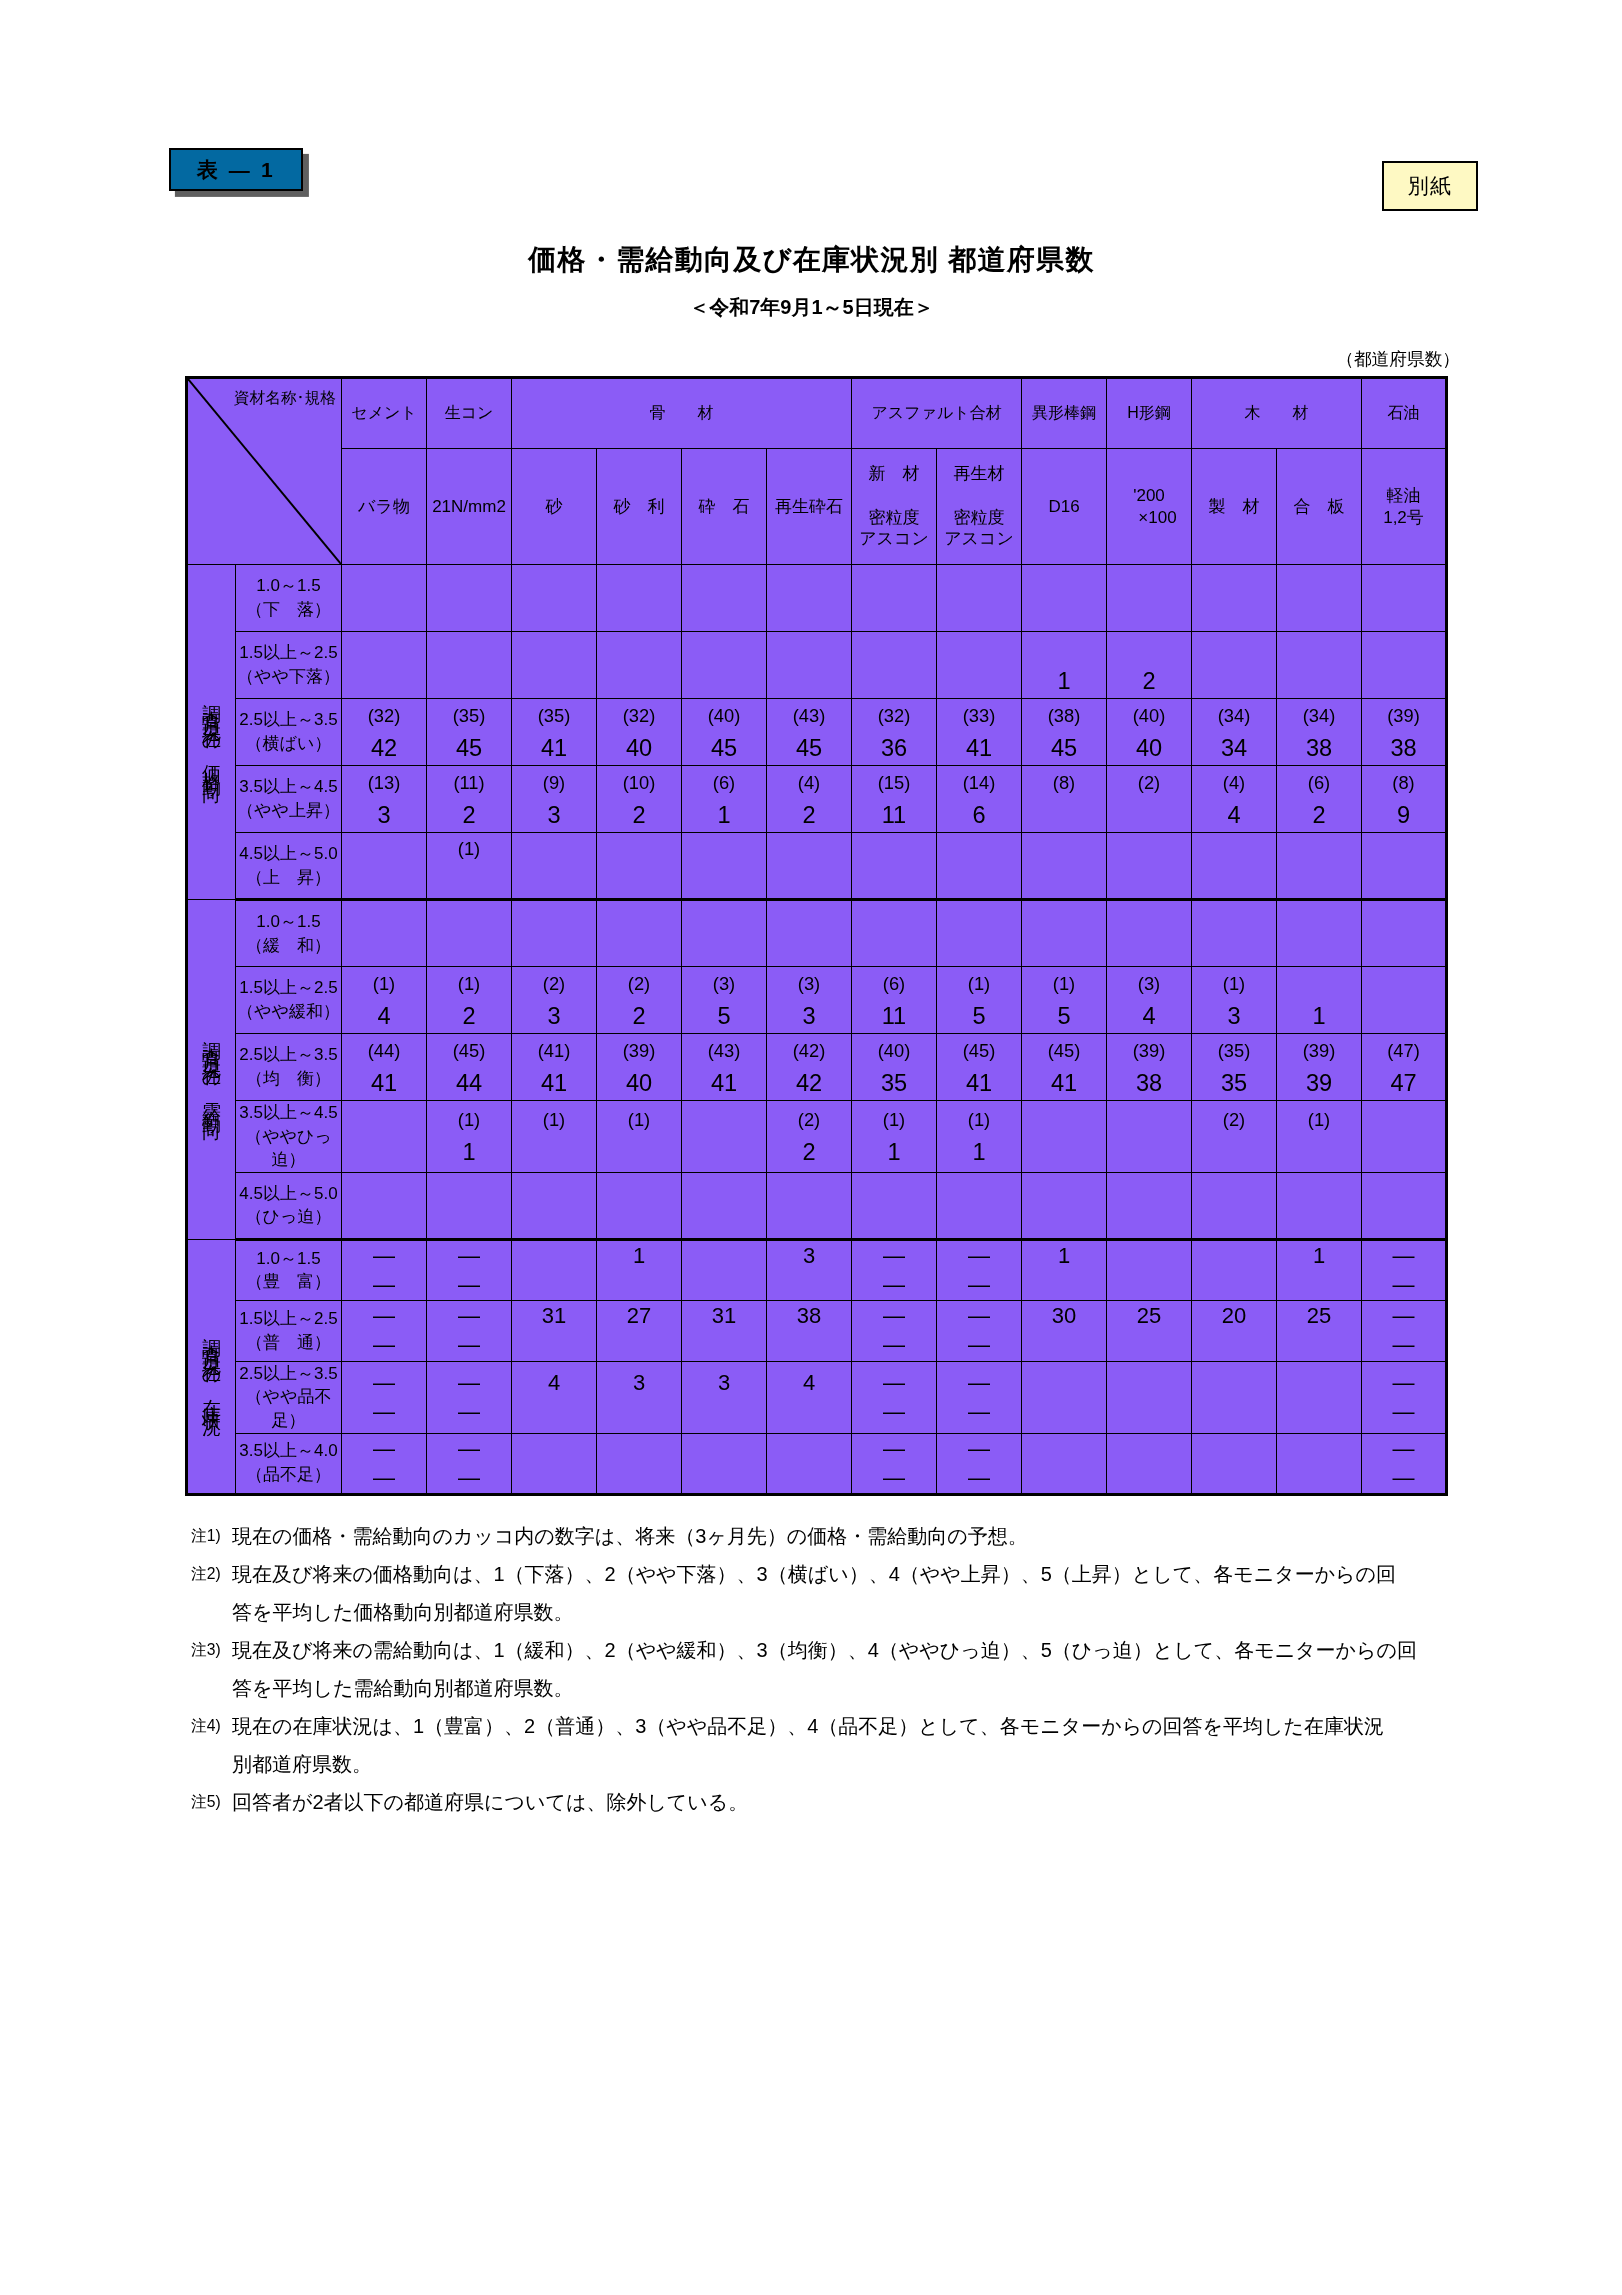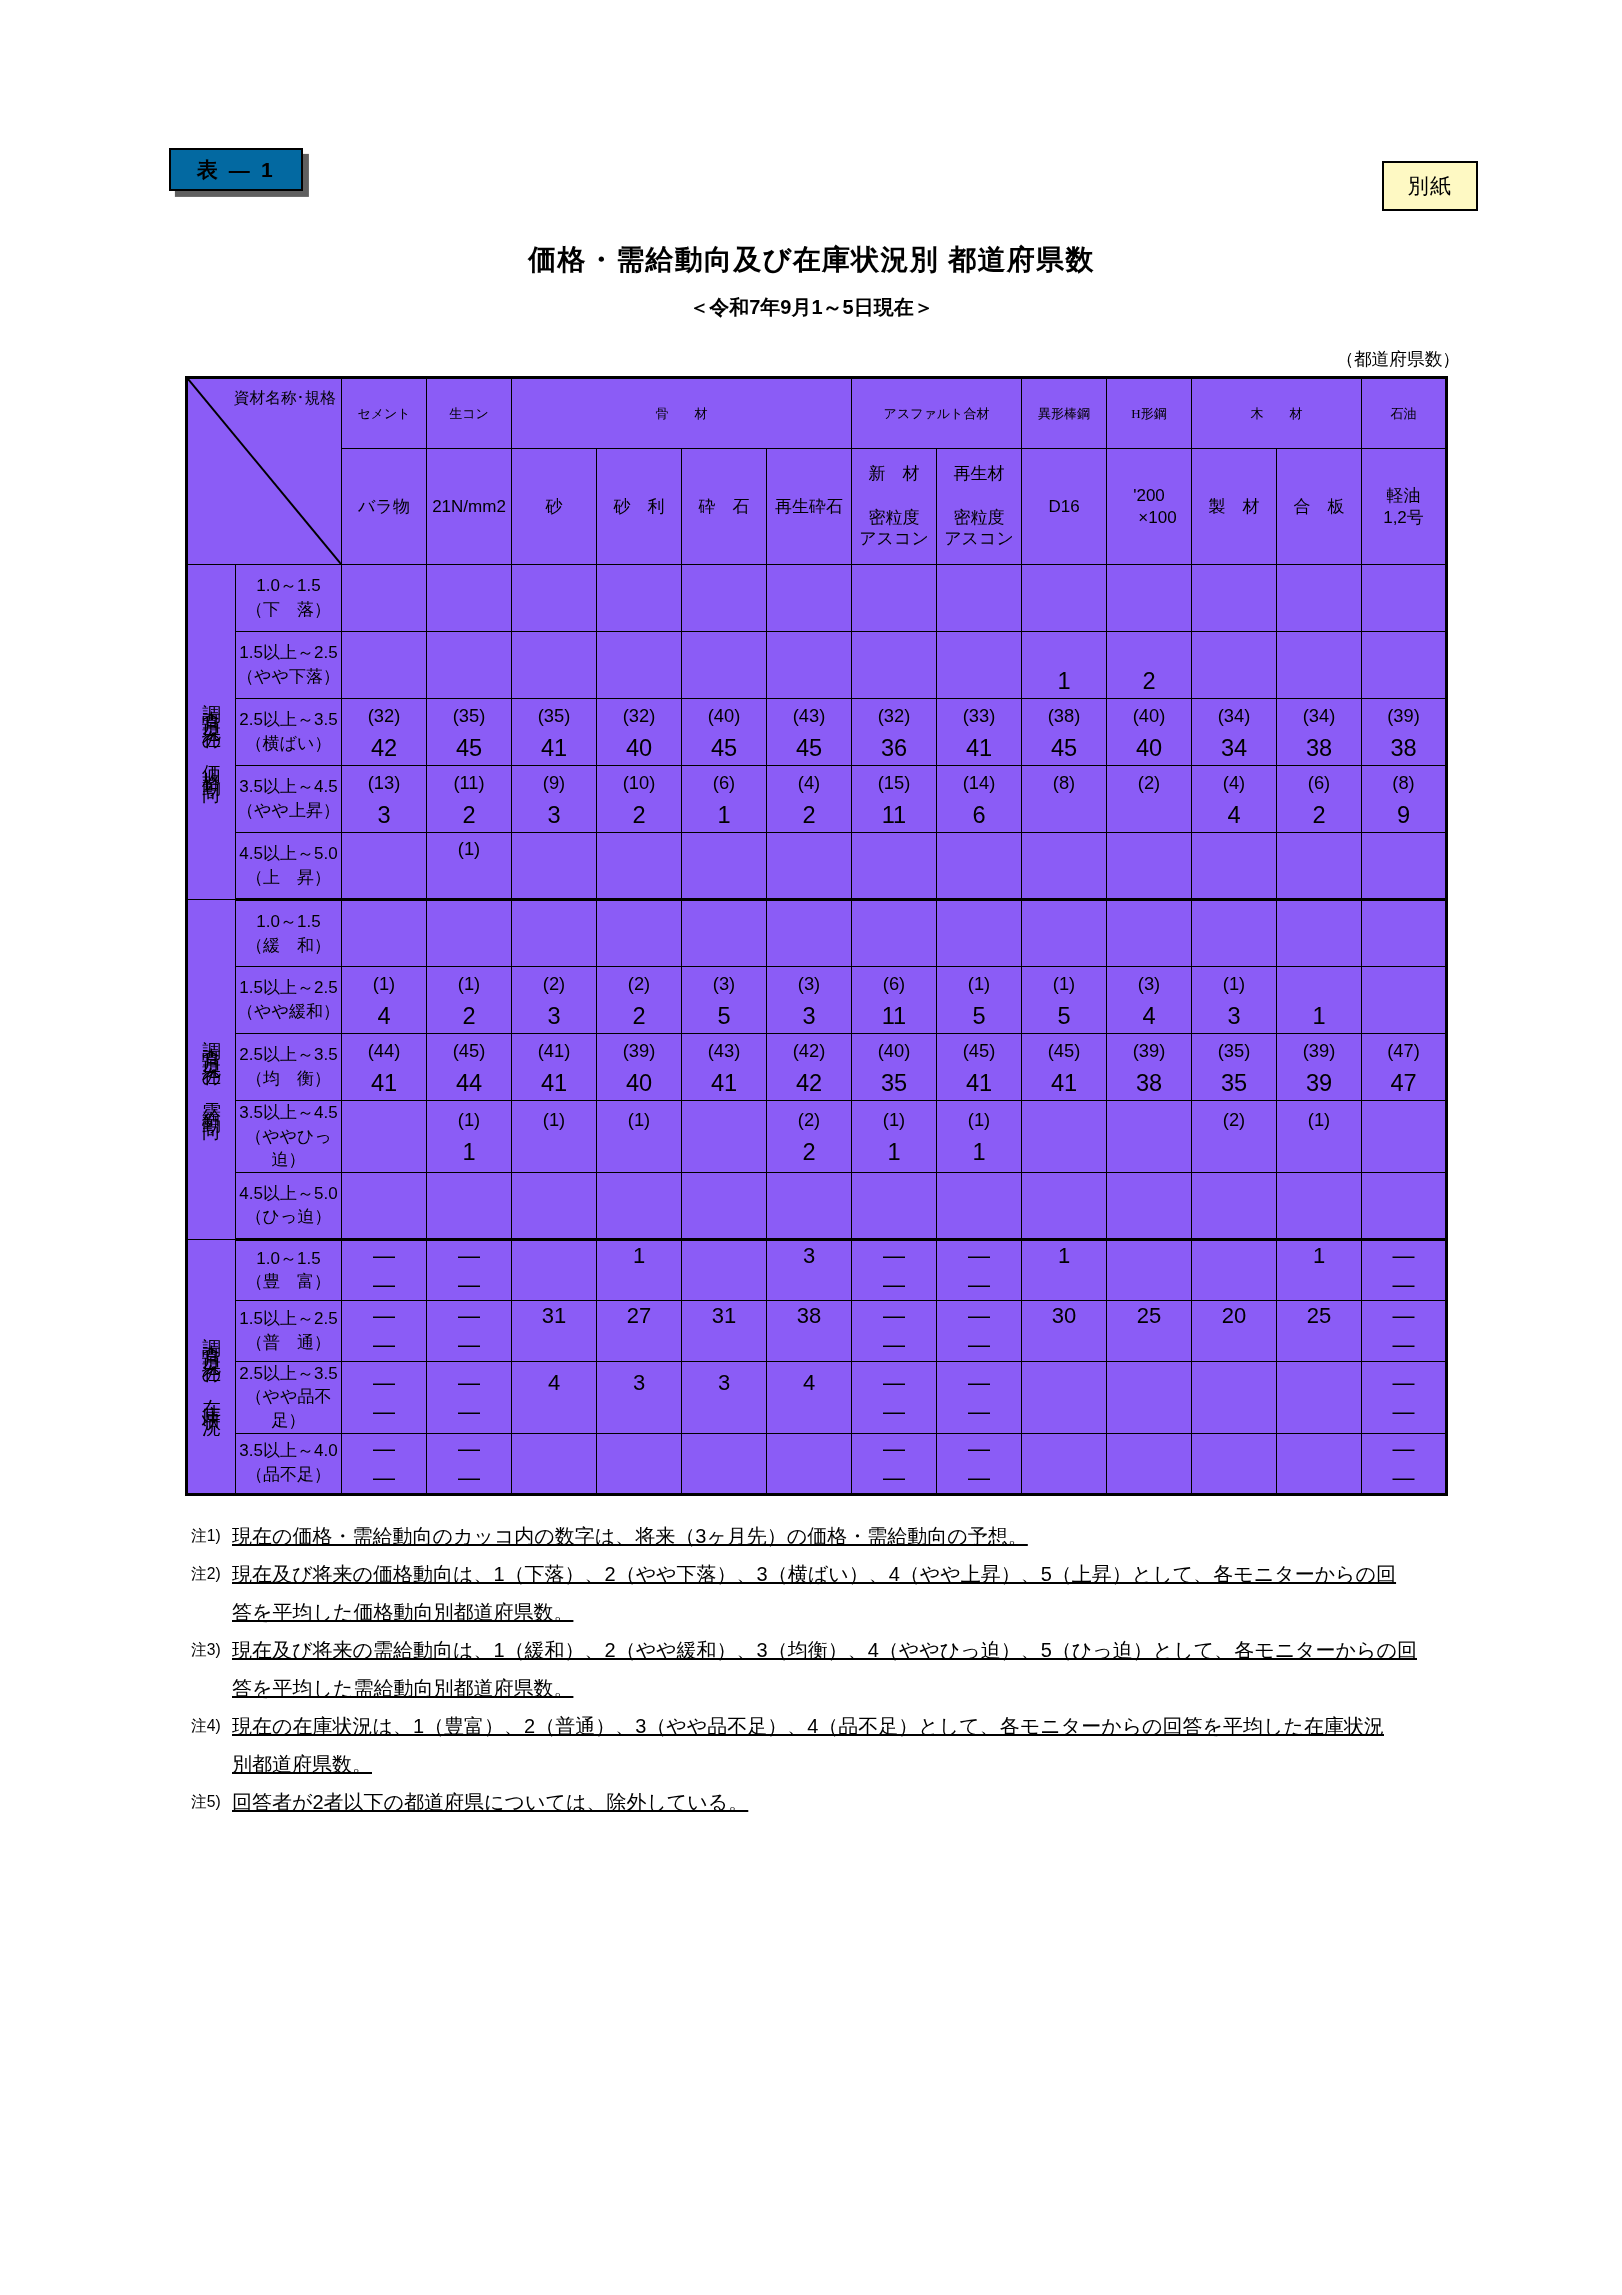--- a/index.html
+++ b/index.html
@@ -18,21 +18,21 @@
      font-size:28px;font-weight:bold;letter-spacing:1.3px;}
   .subtitle{position:absolute;left:0;top:294px;width:100%;text-align:center;
      font-size:20px;font-weight:bold;}
   .unit-note{position:absolute;right:163px;top:347px;font-size:17.7px;}
   
   .table-wrap{position:absolute;left:185px;top:376px;}
   table.mat-table{border-collapse:collapse;table-layout:fixed;width:1261px;
      border:3.9px solid #000;background:#8b5cf6;}
   table.mat-table td{border:1.3px solid #000;padding:0;text-align:center;vertical-align:middle;
      overflow:hidden;}
-  td.h1{height:69px;font-size:13px;border-bottom:3.3px solid #000;font-family:Liberation Serif, serif;}
+  td.h1{height:69px;font-size:16px;border-bottom:3.3px solid #000;}
   td.h2{height:115px;font-size:17px;line-height:21.6px;white-space:pre-line;border-bottom:3.3px solid #000;}
   td.diag{position:relative;border-bottom:3.3px solid #000;border-right:3.3px solid #000;}
   .diag svg{position:absolute;left:0;top:0;width:100%;height:100%;}
   .diag-label{position:absolute;top:9.2px;right:5.2px;font-size:15.7px;}
   td.glabel{width:49px;font-size:19px;line-height:26px;
      writing-mode:vertical-rl;text-orientation:upright;letter-spacing:6.5px;padding:3.9px 0;}
   td.rlabel{width:106px;font-size:17px;border-right:3.3px solid #000;}
   .rlabel .r1{line-height:23.6px;}
   .rlabel .r2{line-height:23.6px;}
   tr.grp-end td{border-bottom:3.3px solid #000;}
@@ -42,21 +42,21 @@
   .cv-top,.cv-bot{flex:1;display:flex;align-items:center;justify-content:center;}
   .g0 .cv-top,.g1 .cv-top{font-size:18.3px;}
   .g0 .cv-bot,.g1 .cv-bot{font-size:23.6px;}
   .g2 .cv-top,.g2 .cv-bot{font-size:22px;}
   tr.g0,tr.g1{height:67px;}
   tr.g2{height:61px;}
   
   .notes{position:absolute;left:191px;top:1517px;width:1276px;font-size:20px;}
   .note{position:relative;padding-left:41px;}
   .note-label{position:absolute;left:0;top:9.2px;font-size:15.7px;}
-  .note-line{line-height:38px;text-decoration:underline;}
+  .note-line{line-height:38px;}
 </style>
 </head>
 <body>
 
 <div class="page">
   <div class="tag-box">
     <span>表 ― 1</span>
   </div>
   <div class="besshi-box">
     <span>別紙</span>

